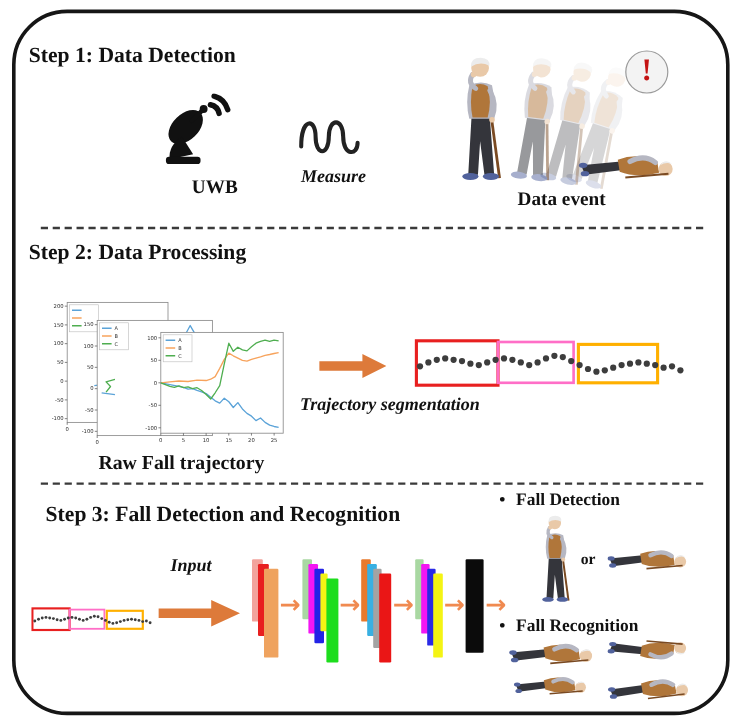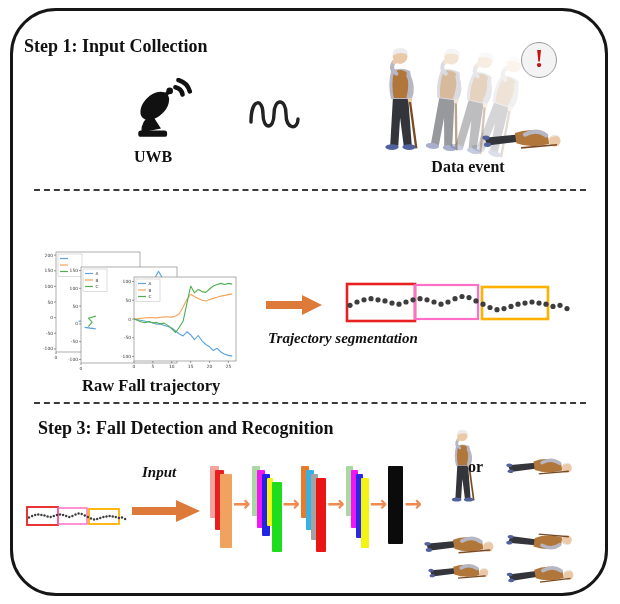--- a/index.html
+++ b/index.html
@@ -55,36 +55,37 @@
         <path d="M55 16 Q70 8 82 17" stroke="#b6b7c2" stroke-width="5.5" fill="none" stroke-linecap="round"></path>
         <circle cx="93" cy="24" r="7.5" fill="#e9c9a8"></circle>
         <path d="M87 20 Q93 12 100 19 Q94 16 87 20 Z" fill="#ececec"></path>
         <line x1="50" y1="33" x2="96" y2="29" stroke="#7a4a22" stroke-width="2"></line>
       </symbol>
     </defs>
   </svg>
 
   <div class="frame"></div>
 
-  <div class="abs title" style="left:24px;top:36px">Step 1: Input Collection</div>
+  <div class="abs title" style="left:24px;top:36px">Step 1: Data Detection</div>
 
   <svg class="abs" style="left:130px;top:78px" width="66" height="68" viewBox="0 0 64 66">
     <ellipse cx="24" cy="27" rx="16.5" ry="10.5" transform="rotate(-44 24 27)" fill="#111"></ellipse>
     <line x1="29" y1="22" x2="38" y2="13" stroke="#111" stroke-width="3.6" stroke-linecap="round"></line>
     <circle cx="38.5" cy="12.5" r="3.2" fill="#111"></circle>
     <path d="M44 9 A 9 9 0 0 1 51 16" fill="none" stroke="#111" stroke-width="4.4" stroke-linecap="round"></path>
     <path d="M47 2 A 16 16 0 0 1 58 13" fill="none" stroke="#111" stroke-width="4.4" stroke-linecap="round"></path>
     <path d="M21 35 L30 49 L11 53 Q10 42 21 35 Z" fill="#111"></path>
     <rect x="8" y="51" width="28" height="6" rx="2.5" fill="#111"></rect>
   </svg>
-  <div class="abs lbl" style="left:134px;top:148px;width:66px;font-size:16px">UWB</div>
+  <div class="abs lbl" style="left:146px;top:148px;width:66px;text-align:center;font-size:16px">UWB</div>
 
   <svg class="abs" style="left:247px;top:88px" width="62" height="52" viewBox="0 0 62 52">
     <path d="M4 34 C4 10 16 10 16 26 C16 42 27 42 27 26 C27 10 39 10 39 26 C39 42 51 42 51 31" fill="none" stroke="#222" stroke-width="3.4" stroke-linecap="round"></path>
   </svg>
+  <div class="abs lbl ital" style="left:232px;top:140px;width:92px;text-align:center">Measure</div>
 
   <svg class="abs" style="left:366px;top:40px" width="204" height="120" viewBox="0 0 204 120">
     <g opacity="0.2" transform="translate(93,6) rotate(18 27 108)">
       <use href="#man-standing" width="54" height="112"></use>
       </g>
     <g opacity="0.32" transform="translate(72,4) rotate(13 27 108)">
       <use href="#man-standing" width="54" height="112"></use>
       </g>
     <g opacity="0.5" transform="translate(48,2) rotate(7 27 108)">
       <use href="#man-standing" width="54" height="112"></use>
@@ -94,20 +95,21 @@
   </svg>
 
   <div class="abs alert" style="left:521px;top:42px;width:36px;height:36px">
     <span>!</span>
   </div>
 
   <div class="abs lbl" style="left:366px;top:158px;width:204px;text-align:center;font-size:16px">Data event</div>
 
   <div class="dash" style="left:34px;top:189px;width:552px"></div>
 
+  <div class="abs title" style="left:24px;top:200px">Step 2: Data Processing</div>
 
   <svg id="chart-back" class="chart-svg" style="left:34px;top:246px" width="112" height="122" viewBox="0 0 112 122">
       <rect x="22" y="6" width="84" height="100" fill="#fff" stroke="#8a8a8a" stroke-width="0.7"></rect>
       <line x1="20" y1="9.125" x2="22" y2="9.125" stroke="#555" stroke-width="0.6"></line>
       <text x="19" y="10.625" text-anchor="end" font-size="4.4" fill="#333">200</text>
       <line x1="20" y1="24.75" x2="22" y2="24.75" stroke="#555" stroke-width="0.6"></line>
       <text x="19" y="26.25" text-anchor="end" font-size="4.4" fill="#333">150</text>
       <line x1="20" y1="40.375" x2="22" y2="40.375" stroke="#555" stroke-width="0.6"></line>
       <text x="19" y="41.875" text-anchor="end" font-size="4.4" fill="#333">100</text>
       <line x1="20" y1="56" x2="22" y2="56" stroke="#555" stroke-width="0.6"></line>
@@ -227,21 +229,21 @@
       <circle cx="173.0" cy="23.2" r="2.6" fill="#3d3d3d"></circle>
       <circle cx="180.0" cy="22.1" r="2.6" fill="#3d3d3d"></circle>
       <circle cx="187.0" cy="21.0" r="2.6" fill="#3d3d3d"></circle>
       <circle cx="194.0" cy="22.1" r="2.6" fill="#3d3d3d"></circle>
       <circle cx="201.0" cy="23.2" r="2.6" fill="#3d3d3d"></circle>
       <circle cx="208.0" cy="25.4" r="2.6" fill="#3d3d3d"></circle>
       <circle cx="215.0" cy="24.3" r="2.6" fill="#3d3d3d"></circle>
       <circle cx="222.0" cy="27.6" r="2.6" fill="#3d3d3d"></circle>
     </svg>
 
-  <div class="abs lbl ital" style="left:268px;top:330px">Trajectory segmentation</div>
+  <div class="abs lbl ital" style="left:250px;top:330px">Trajectory segmentation</div>
 
   <div class="dash" style="left:34px;top:402px;width:552px"></div>
 
   <div class="abs title" style="left:38px;top:418px">Step 3: Fall Detection and Recognition</div>
 
   <svg id="seg-small" class="abs" style="left:26px;top:504px" width="104" height="26" viewBox="0 0 104 26">
     <rect x="1" y="3" width="31" height="18" fill="none" stroke-width="1.8" stroke="#e82020"></rect>
     <rect x="32" y="4" width="29" height="16" fill="none" stroke-width="1.5" stroke="#ff6ec7"></rect>
     <rect x="63" y="5" width="30" height="15" fill="none" stroke-width="1.8" stroke="#ffb000"></rect>
   <circle cx="3.0" cy="13.5" r="1.2" fill="#3d3d3d"></circle>
@@ -313,29 +315,35 @@
         <div class="bar" style="left: 15px; top: 12px; width: 8px; height: 70px; background: rgb(244, 244, 20);"></div>
       </div>
       <span class="mini-arrow">→</span>
       <div class="bar-group" style="width: 15px;">
         <div class="bar" style="left: 0px; top: 0px; width: 15px; height: 78px; background: rgb(11, 11, 11);"></div>
       </div>
       <span class="mini-arrow">→</span>
     </div>
 
 
+  <div class="bullet-row" style="left:416px;top:409px">
+    <span class="dot">•</span><span>Fall Detection</span>
+  </div>
 
   <svg class="abs" style="left:444px;top:427px" width="38" height="76" viewBox="0 0 60 120">
     <use href="#man-standing" width="60" height="120"></use>
   </svg>
-  <div class="abs lbl" style="left:468px;top:458px;font-size:16px">or</div>
+  <div class="abs lbl" style="left:484px;top:458px;font-size:13px">or</div>
   <svg class="abs" style="left:506px;top:452px" width="72" height="28" viewBox="0 0 110 42">
     <use href="#man-lying" width="110" height="42"></use>
   </svg>
 
+  <div class="bullet-row" style="left:416px;top:514px">
+    <span class="dot">•</span><span>Fall Recognition</span>
+  </div>
 
   <svg class="abs" style="left:424px;top:530px" width="76" height="29" viewBox="0 0 110 42">
     <use href="#man-lying" width="110" height="42"></use>
   </svg>
   <svg class="abs" style="left:506px;top:528px" width="72" height="28" viewBox="0 0 110 42">
     <g transform="translate(0,42) scale(1,-1)">
         <use href="#man-lying" width="110" height="42"></use>
       </g>
   </svg>
   <svg class="abs" style="left:428px;top:558px" width="66" height="26" viewBox="0 0 110 42">

